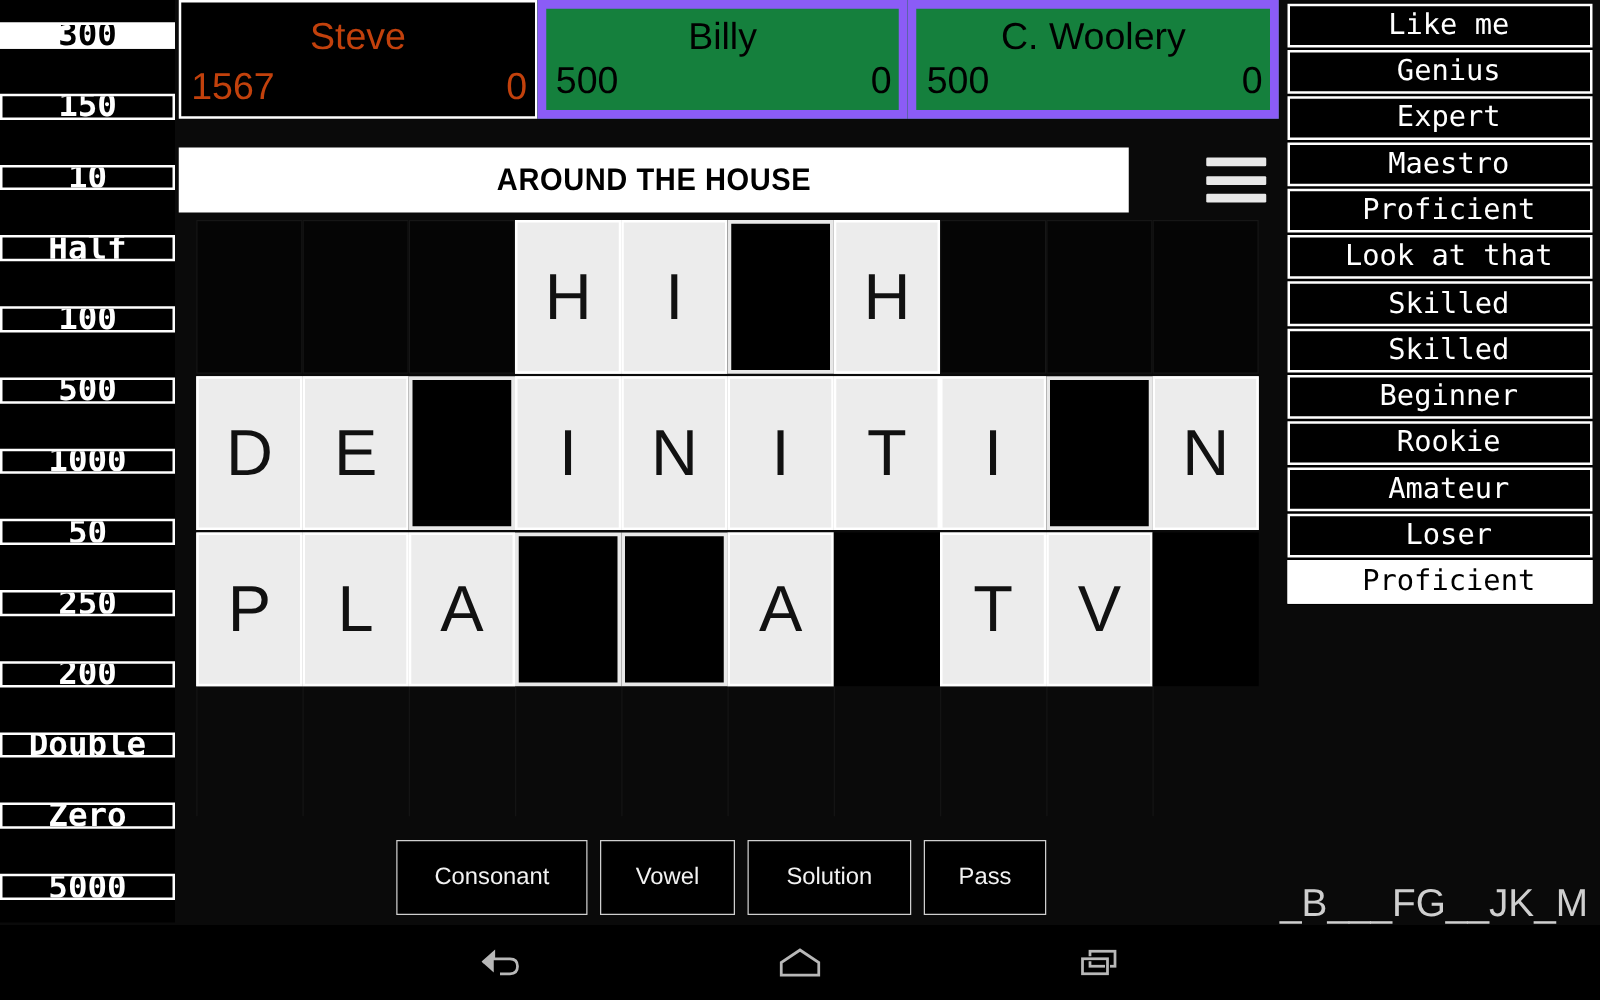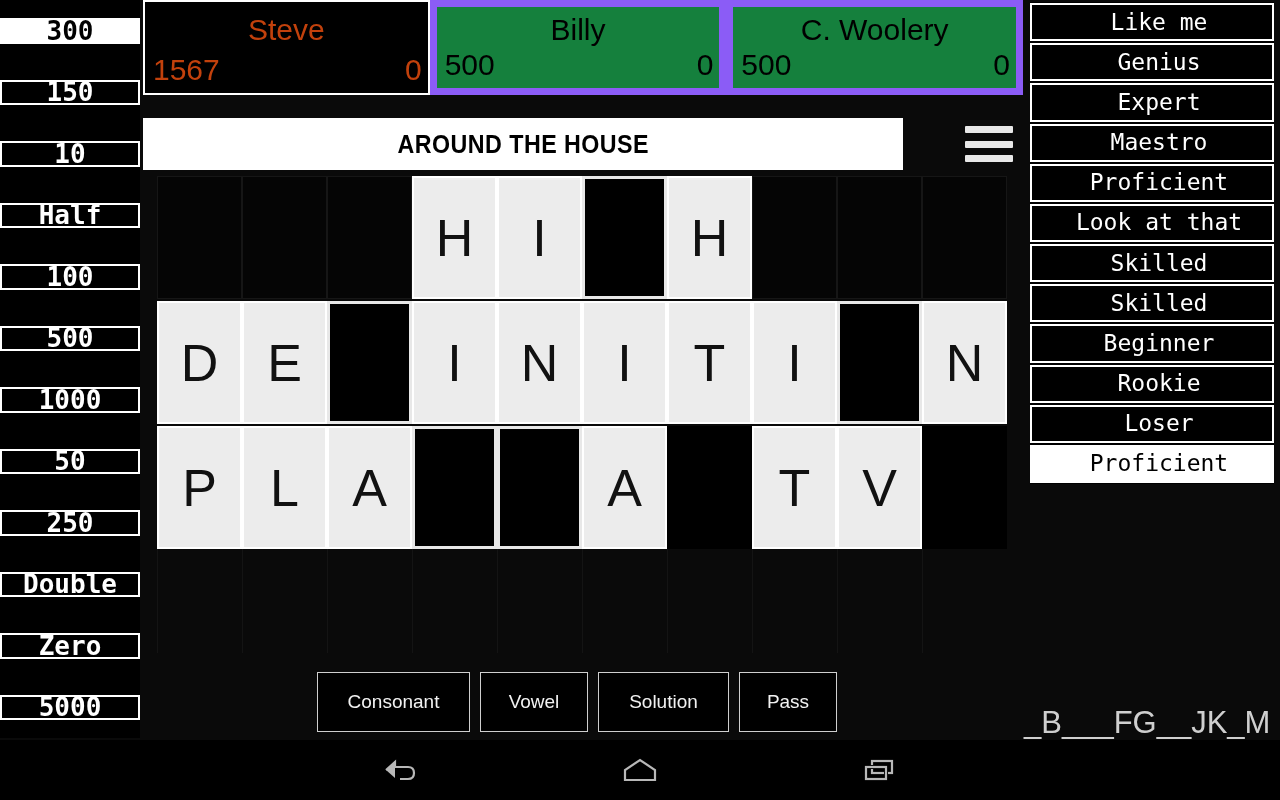--- a/index.html
+++ b/index.html
@@ -224,20 +224,21 @@
   <div id="wheel-column">
       <div class="wheel-cell selected">300</div>
       <div class="wheel-cell">150</div>
       <div class="wheel-cell">10</div>
       <div class="wheel-cell">Half</div>
       <div class="wheel-cell">100</div>
       <div class="wheel-cell">500</div>
       <div class="wheel-cell">1000</div>
       <div class="wheel-cell">50</div>
       <div class="wheel-cell">250</div>
+      <div class="wheel-cell">200</div>
       <div class="wheel-cell">Double</div>
       <div class="wheel-cell">Zero</div>
       <div class="wheel-cell">5000</div>
     </div>
 
   <div id="scoreboard">
       <div class="player-panel active">
         <div class="player-name">Steve</div>
         <div class="player-scores">
           <span>1567</span>
@@ -332,20 +333,21 @@
       <div class="rank-cell">Like me</div>
       <div class="rank-cell">Genius</div>
       <div class="rank-cell">Expert</div>
       <div class="rank-cell">Maestro</div>
       <div class="rank-cell">Proficient</div>
       <div class="rank-cell">Look at that</div>
       <div class="rank-cell">Skilled</div>
       <div class="rank-cell">Skilled</div>
       <div class="rank-cell">Beginner</div>
       <div class="rank-cell">Rookie</div>
+      <div class="rank-cell">Amateur</div>
       <div class="rank-cell">Loser</div>
       <div class="rank-cell selected">Proficient</div>
     </div>
 
   <div id="used-letters">
     <div>_B___FG__JK_M</div>
     
     
   </div>
 

